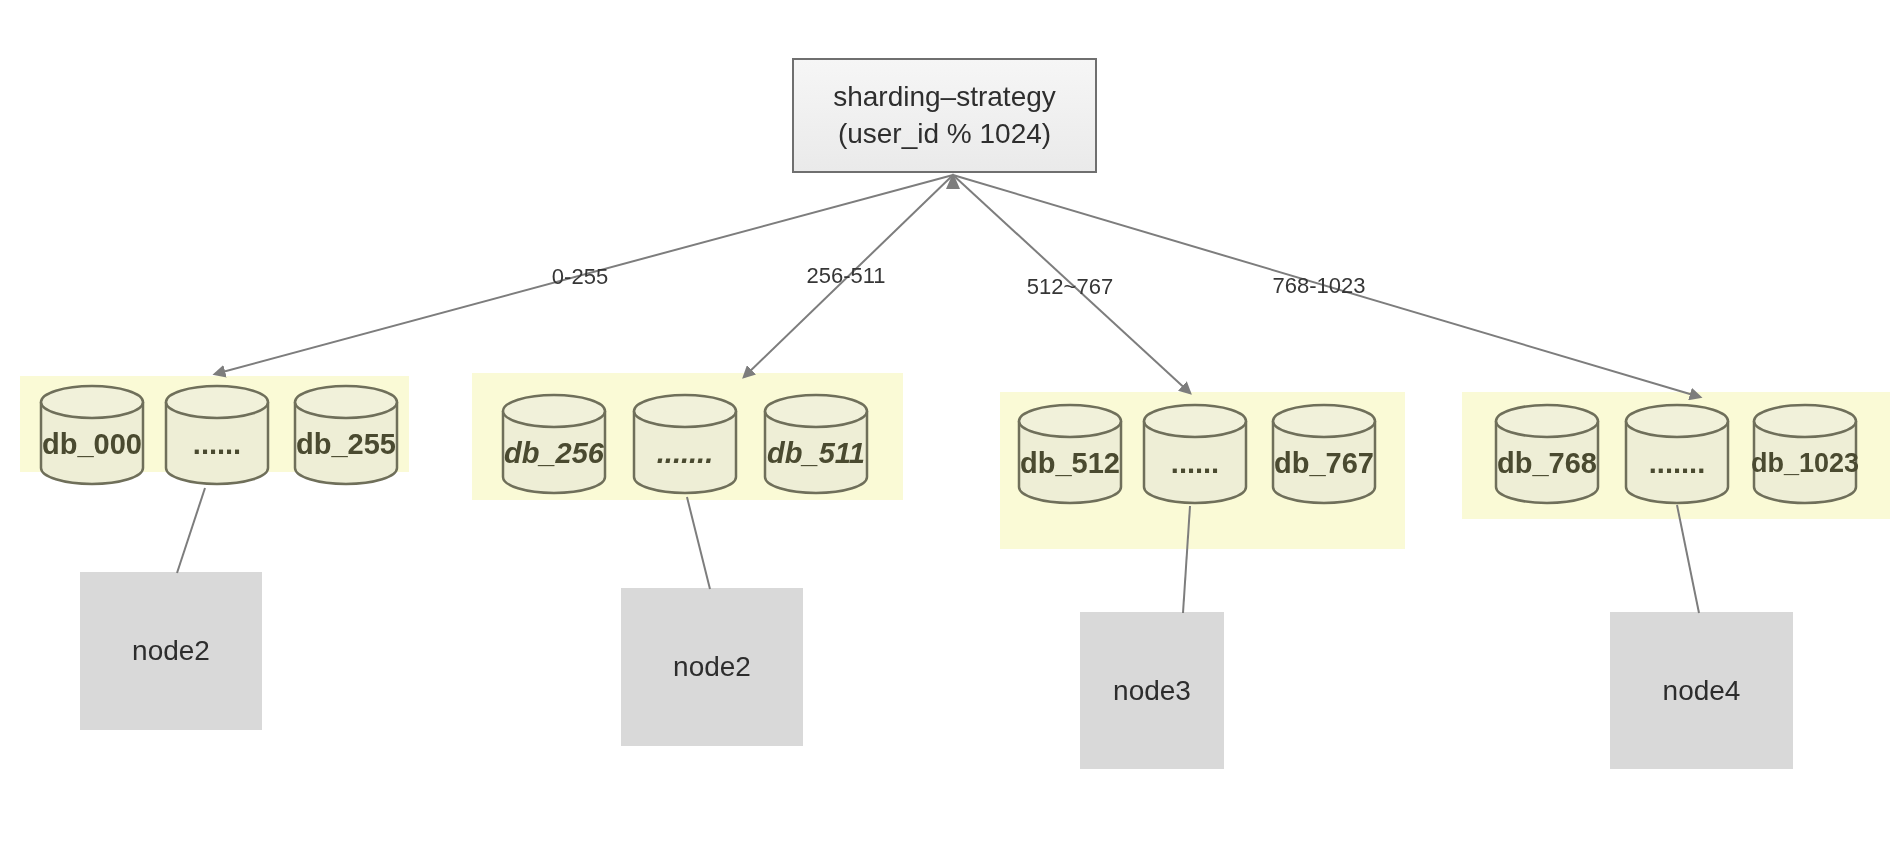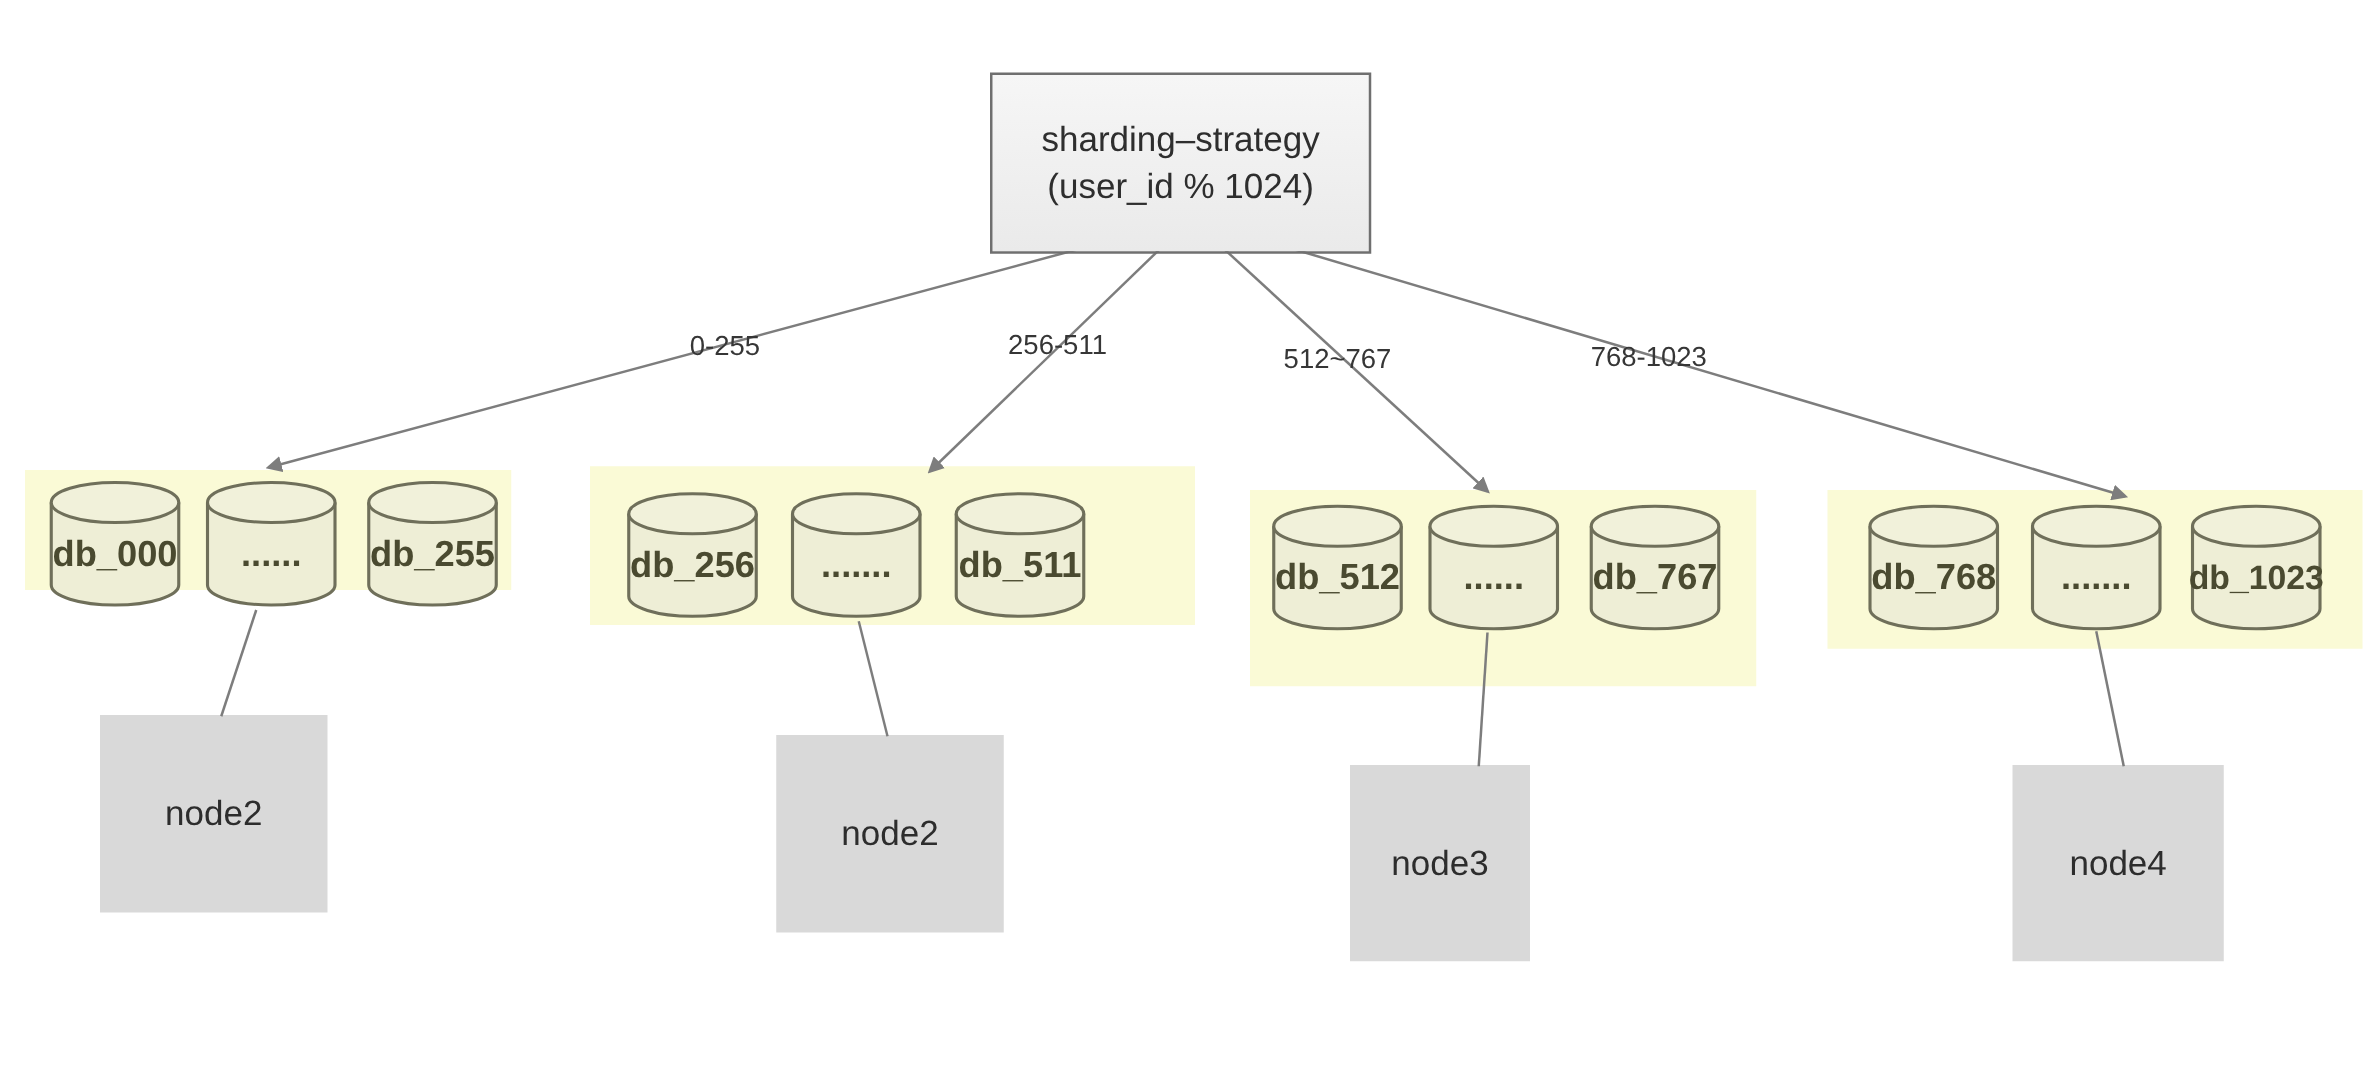--- a/index.html
+++ b/index.html
@@ -5,29 +5,29 @@
   html,body{margin:0;padding:0;background:#ffffff;}
   .canvas{
     position:relative;width:1902px;height:868px;background:#ffffff;
     font-family:"Liberation Sans",sans-serif;overflow:hidden;
   }
   
   .wires{position:absolute;left:0;top:0;width:1902px;height:868px;z-index:5;pointer-events:none;}
   .wires line{stroke:#7d7d7d;stroke-width:2;}
   
   .rootbox{
-    position:absolute;left:792px;top:58px;width:305px;height:145px;box-sizing:border-box;
+    position:absolute;left:792px;top:58px;width:305px;height:115px;box-sizing:border-box;
     background:linear-gradient(#f6f6f6,#eaeaea);border:2px solid #6f6f6f;
     display:flex;flex-direction:column;align-items:center;justify-content:center;
     font-size:28px;line-height:1.32;color:#2e2e2e;z-index:6;text-align:center;
   }
   
   .group{position:absolute;background:#fafad6;z-index:1;}
   #g1{left:20px;top:376px;width:389px;height:96px;}
-  #g2{left:472px;top:373px;width:484px;height:127px;}
+  #g2{left:472px;top:373px;width:431px;height:127px;font-style:italic;}
   #g3{left:1000px;top:392px;width:405px;height:157px;}
   #g4{left:1462px;top:392px;width:428px;height:127px;}
   .cyl{position:absolute;width:106px;height:102px;}
   #g1 .cyl{top:8px;}  #g2 .cyl{top:20px;}  #g3 .cyl{top:11px;}  #g4 .cyl{top:11px;}
   .cyl svg{display:block;}
   .cyl-label{
     position:absolute;left:50%;top:59%;transform:translate(-50%,-50%);
     font-weight:bold;font-size:29px;color:#4a4a30;white-space:nowrap;
   }
   
@@ -38,21 +38,21 @@
   #el1{left:580px;top:277px;} #el2{left:846px;top:276px;}
   #el3{left:1070px;top:287px;} #el4{left:1319px;top:286px;}
   
   .nodebox{
     position:absolute;background:#d9d9d9;display:flex;align-items:center;justify-content:center;
     font-size:28px;color:#2d2d2d;z-index:4;
   }
   #n1{left:80px;top:572px;width:182px;height:158px;}
   #n2{left:621px;top:588px;width:182px;height:158px;}
   #n3{left:1080px;top:612px;width:144px;height:157px;}
-  #n4{left:1610px;top:612px;width:169px;height:157px;}
+  #n4{left:1610px;top:612px;width:183px;height:157px;}
 </style>
 </head>
 <body>
 
 <div class="canvas">
 
   <svg class="wires" width="1902" height="868" viewBox="0 0 1902 868">
     <defs>
       <marker id="ah" viewBox="0 0 10 10" refX="8" refY="5" markerWidth="6.5" markerHeight="6.5" orient="auto">
         <path d="M0,0 L10,5 L0,10 z" fill="#7d7d7d"></path>

